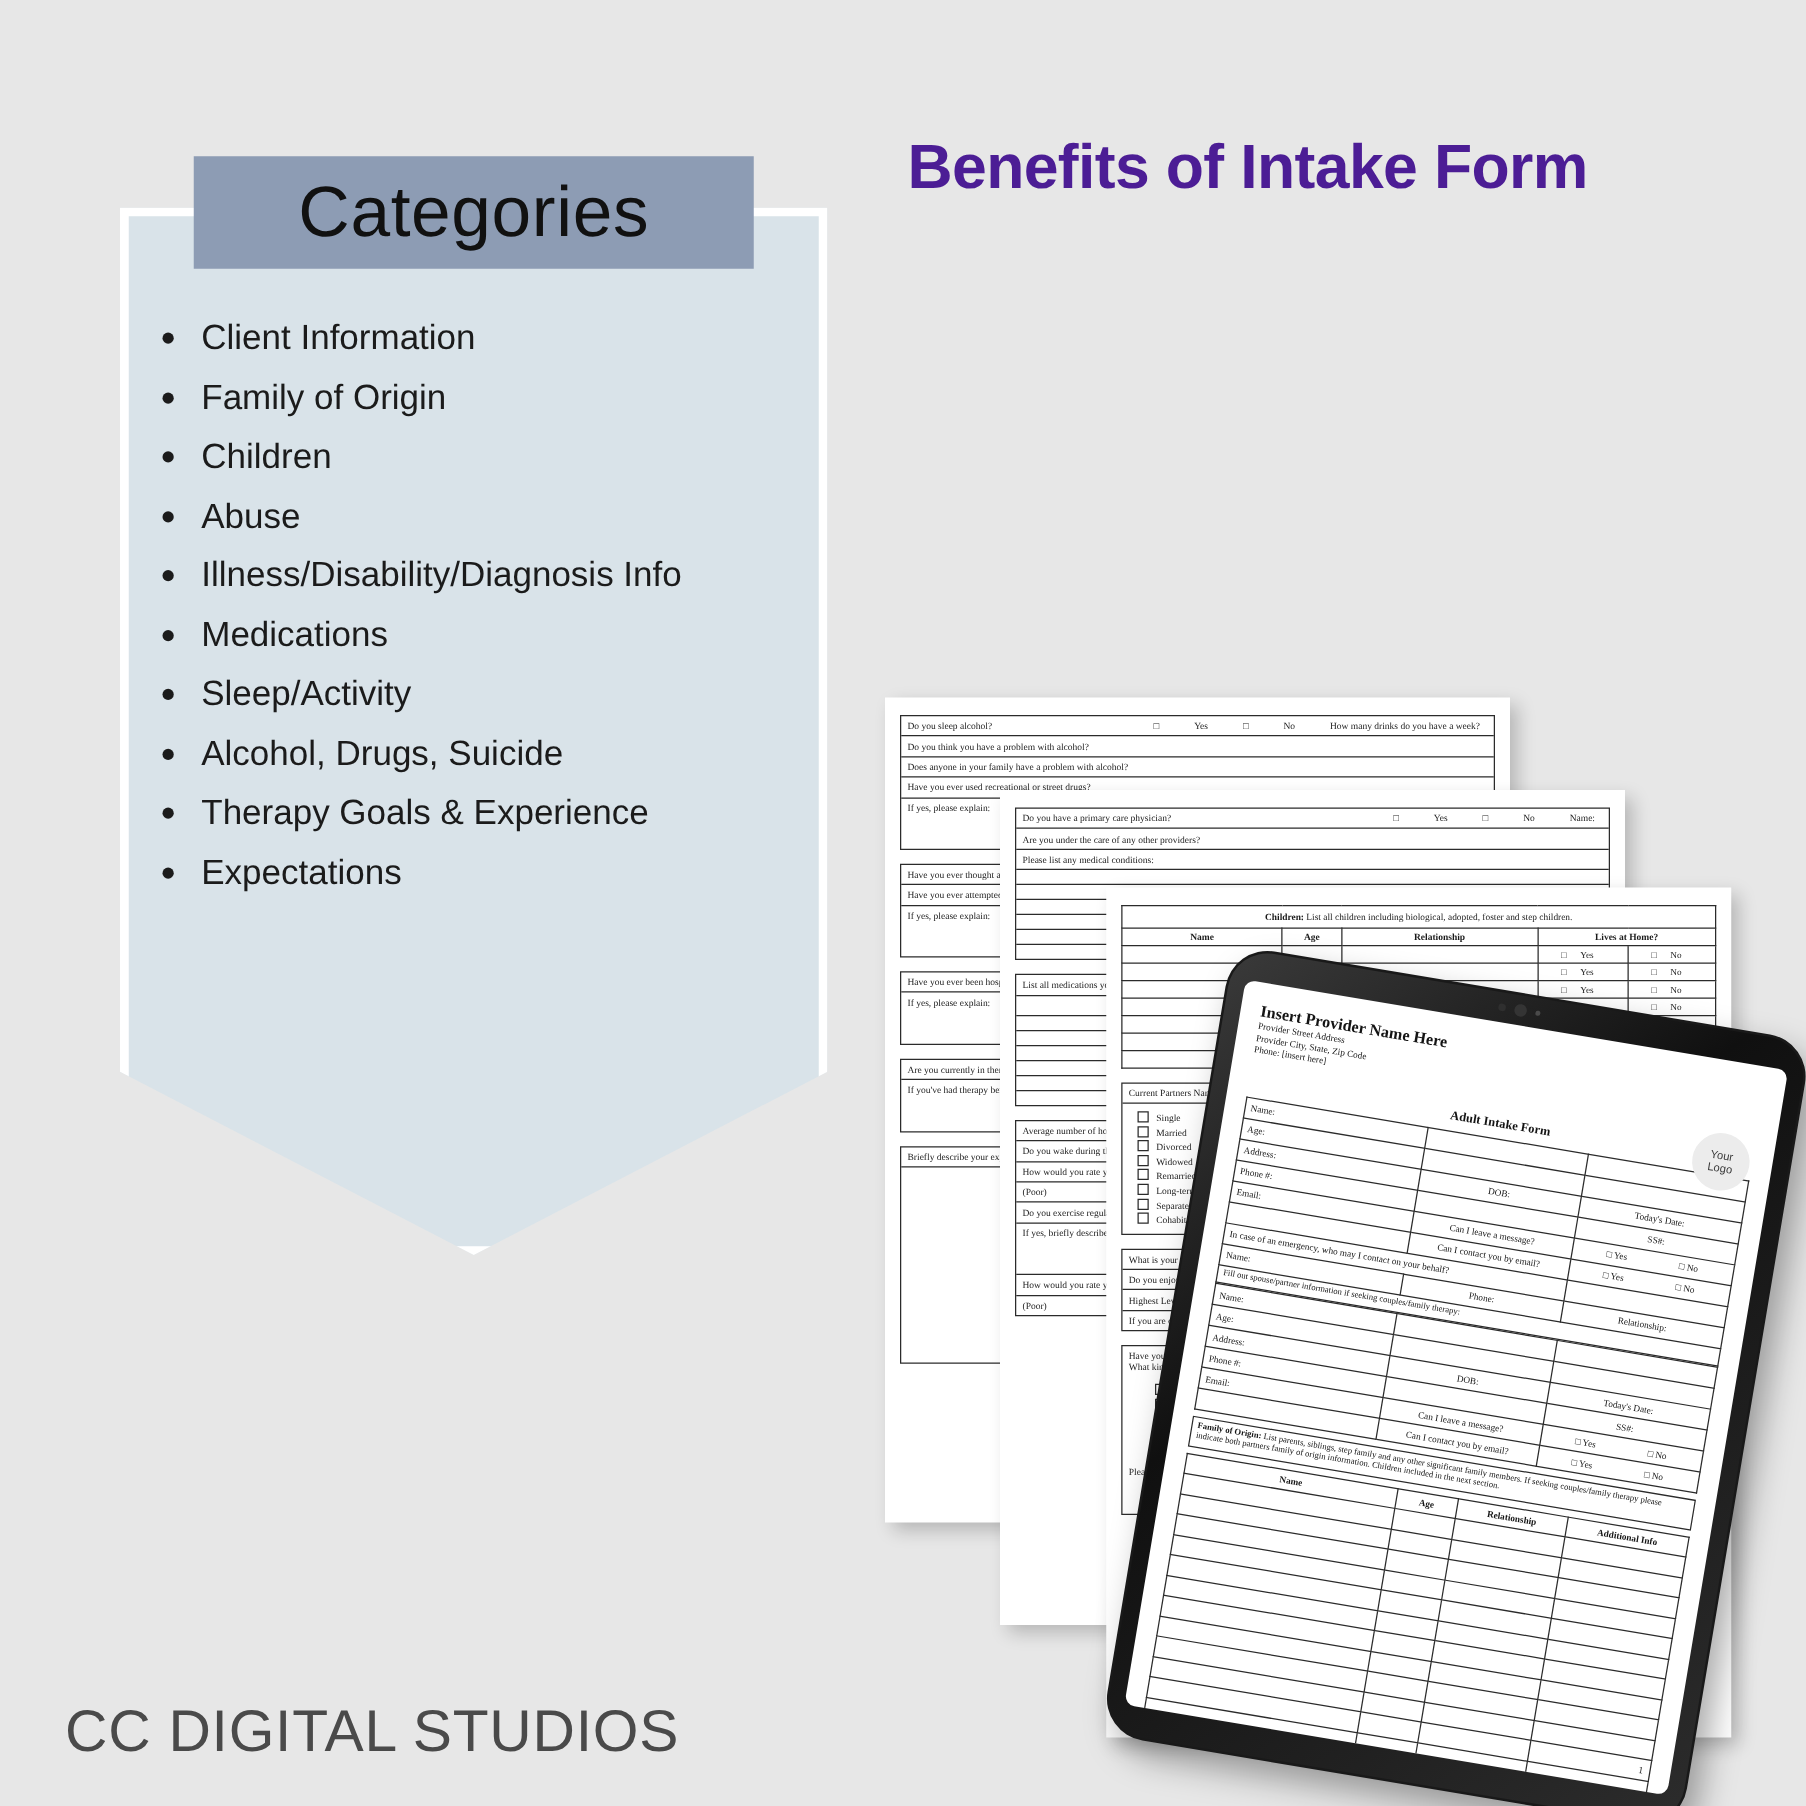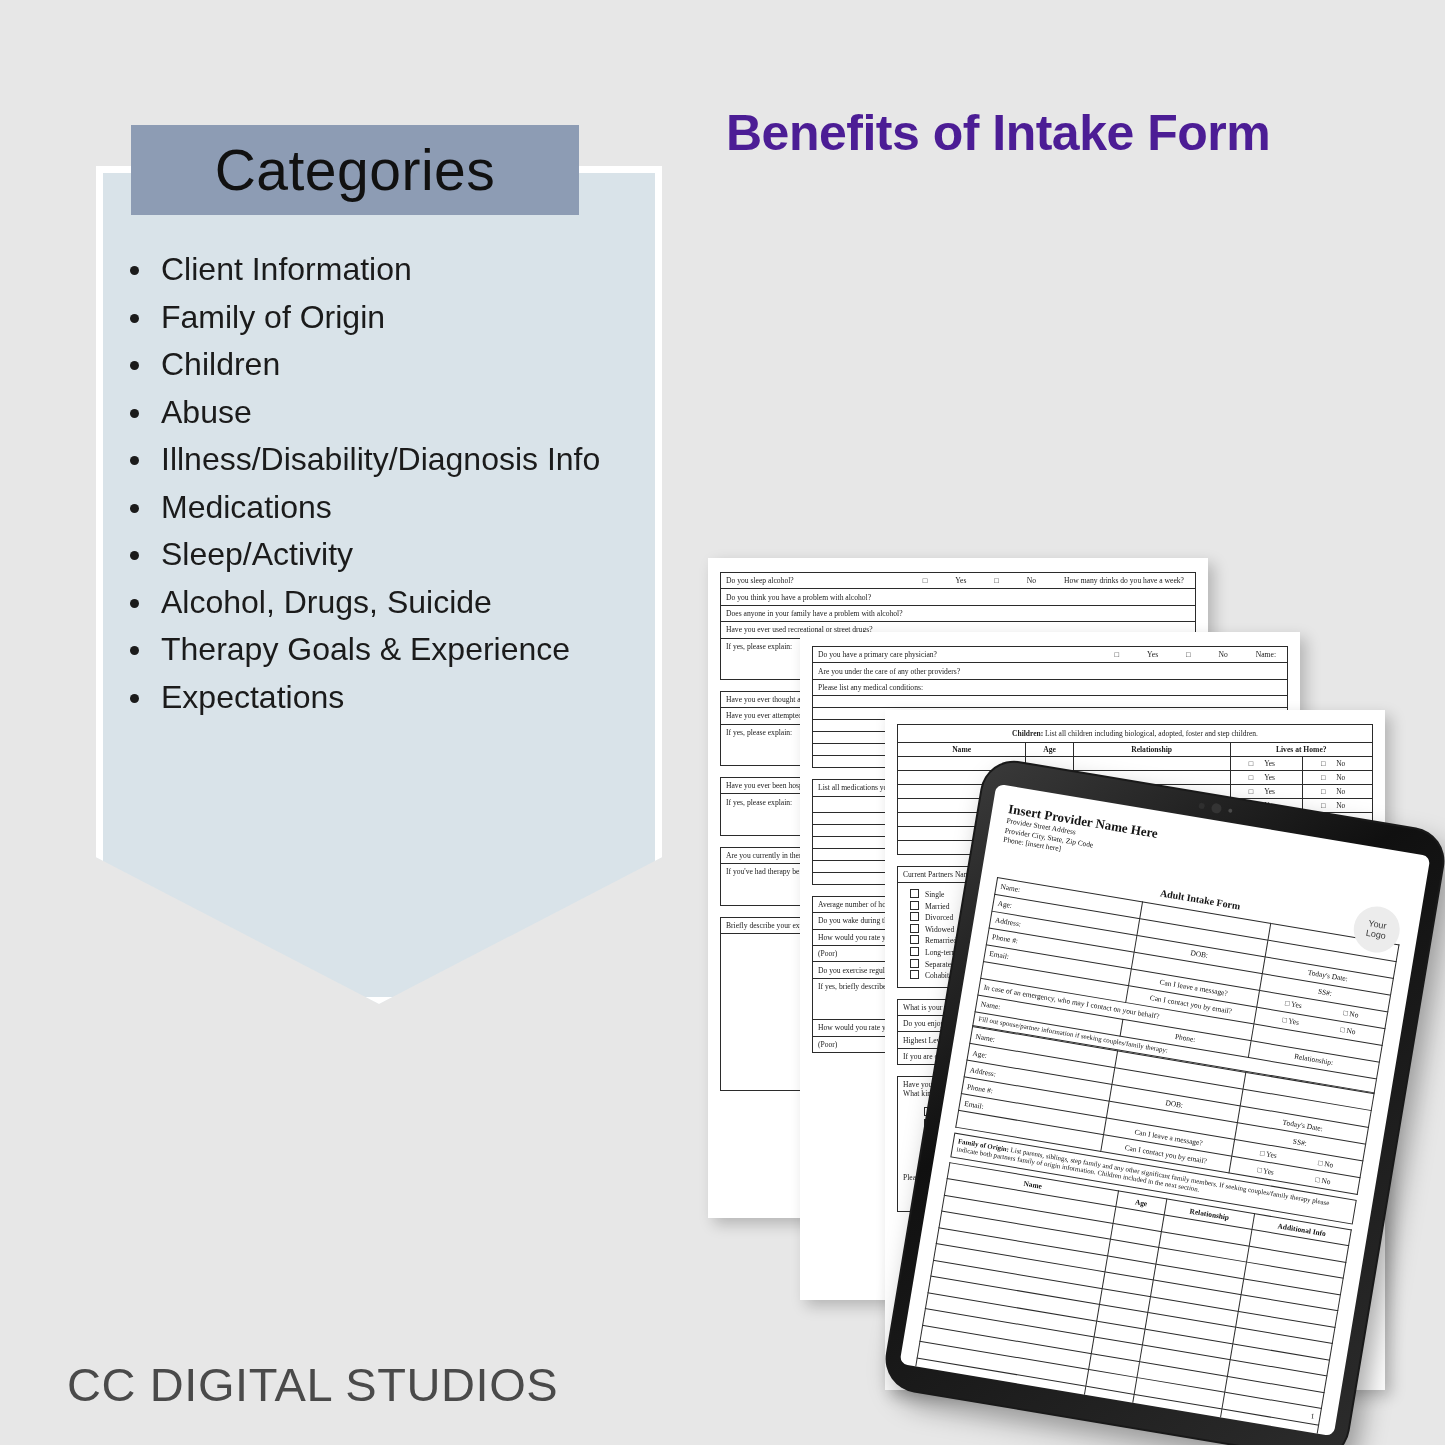--- a/index.html
+++ b/index.html
@@ -27,21 +27,21 @@
     position: absolute;
     inset: 0;
     background: #d9e3e9;
     border: 7px solid #ffffff;
     box-sizing: border-box;
     -webkit-clip-path: polygon(0 0, 100% 0, 100% 82.5%, 50% 100%, 0 82.5%);
     clip-path: polygon(0 0, 100% 0, 100% 82.5%, 50% 100%, 0 82.5%);
   }
   #categories-header {
     position: absolute;
-    left: 131px;
+    left: 155px;
     top: 125px;
     width: 448px;
     height: 90px;
     background: #8d9cb4;
     display: flex;
     align-items: center;
     justify-content: center;
     z-index: 3;
   }
   #categories-header .title {
@@ -55,21 +55,21 @@
     left: 118px;
     top: 246px;
     width: 520px;
     z-index: 2;
     margin: 0;
     padding: 0;
     list-style: none;
   }
   #categories-list li {
     position: relative;
-    font-size: 32px;
+    font-size: 28px;
     line-height: 47.5px;
     color: #1b1b1b;
     padding-left: 43px;
     margin: 0;
   }
   #categories-list li::before {
     content: "";
     position: absolute;
     left: 12px;
     top: 20px;
@@ -292,21 +292,21 @@
   #page-num {
     position: absolute;
     right: 22px;
     bottom: 12px;
     font-size: 7.5px;
   }
 
   
   #brand {
     position: absolute;
-    left: 67px;
+    left: 52px;
     top: 1357px;
     font-size: 47px;
     color: #4a4a4a;
     letter-spacing: 0.6px;
   }
 </style>
 </head>
 <body>
 
 <div id="categories-banner">

